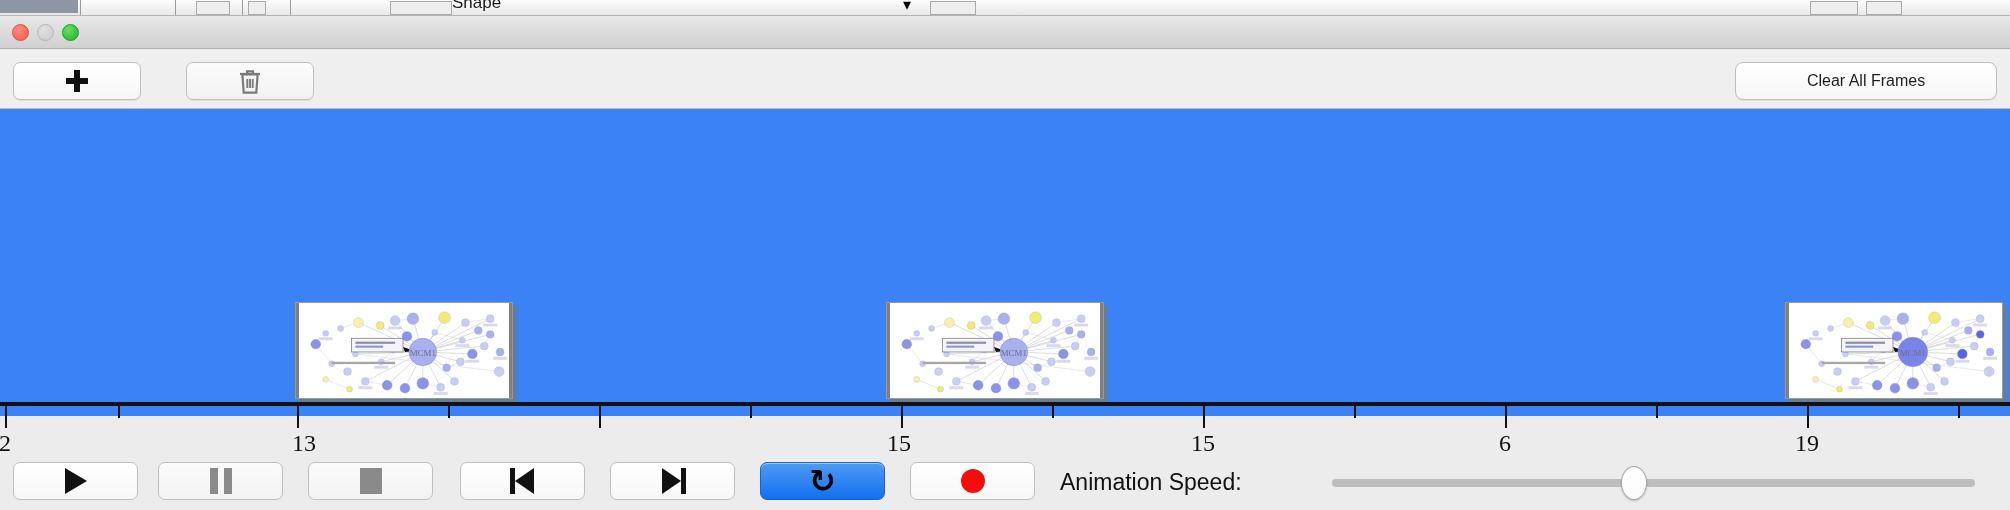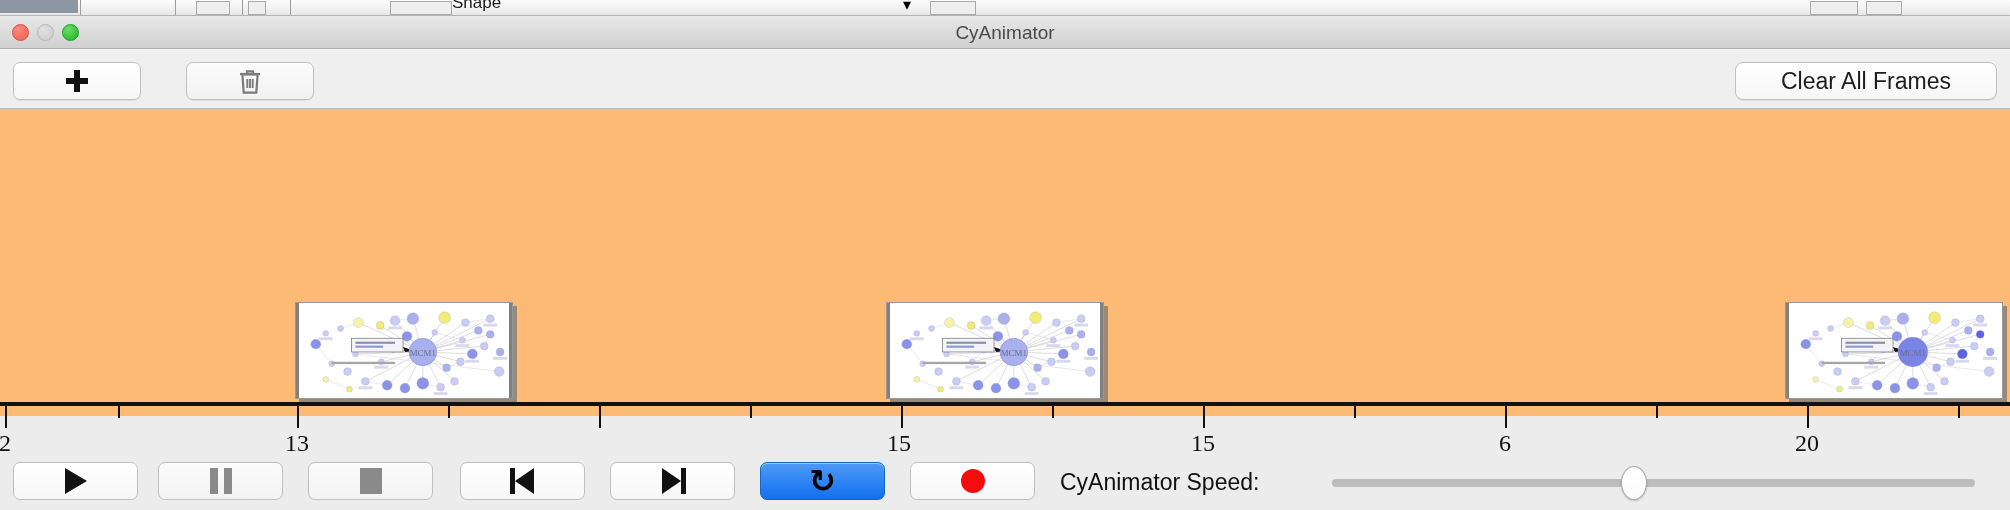--- a/index.html
+++ b/index.html
@@ -78,36 +78,36 @@
     box-shadow:0 1px 0 rgba(0,0,0,0.06);
     display:flex; align-items:center; justify-content:center;
     cursor:default;
   }
   .btn.disabled { background:linear-gradient(#fbfbfb,#f2f2f2); }
   #btn-add    { left:13px;  top:13px; width:128px; height:38px; }
   #btn-delete { left:186px; top:13px; width:128px; height:38px; }
   #btn-clear  { right:13px; top:13px; width:262px; height:38px;
                 border-radius:8px; }
   #btn-clear span {
-    font-size:23px; color:#1d1d1d;
+    font-size:16px; color:#1d1d1d;
     font-family:"Liberation Sans", sans-serif;
   }
   .plus-icon {
     position:relative; width:22px; height:22px;
   }
   .plus-icon::before, .plus-icon::after {
     content:""; position:absolute; background:#111;
   }
   .plus-icon::before { left:8px; top:0;  width:6px; height:22px; }
   .plus-icon::after  { left:0;  top:8px; width:22px; height:6px; }
 
   
   #timeline {
     position:relative; width:100%; height:307px;
-    background:#fdba74;
+    background:#3b82f6;
     padding-left:31px;
   }
   .frame {
     position:absolute;
     background:#fff;
     border:1px solid #999;
     box-shadow:4px 4px 0 rgba(120,120,120,0.75);
     overflow:hidden;
   }
   .frame .thumb { position:absolute; left:0; top:0; width:100%; height:100%; }
@@ -221,21 +221,20 @@
 </div>
 
 <div id="window">
 
   <div id="titlebar">
     <div id="traffic">
       <div class="light red"></div>
       <div class="light yellow"></div>
       <div class="light green"></div>
     </div>
-    <div id="window-title">CyAnimator</div>
   </div>
 
   <div id="toolbar">
     <div class="btn" id="btn-add">
       <span class="plus-icon"></span>
     </div>
     <div class="btn disabled" id="btn-delete">
       <svg width="24" height="27" viewBox="0 0 24 27">
         <path d="M2 6 h20" stroke="#7b7b7b" stroke-width="2.2" fill="none"></path>
         <path d="M9 6 V3.4 h6 V6" stroke="#7b7b7b" stroke-width="2.2" fill="none"></path>
@@ -538,36 +537,36 @@
           <div class="selbar-l"></div>
         </div>
       </div>
 
     <div id="axis">
       <div class="axis-line"></div>
     <div class="tick major" style="left: 5px;"></div>
         <div class="tick-label" style="left: 5px;">2</div>
         <div class="tick minor" style="left: 118px;"></div>
         <div class="tick major" style="left: 297px;"></div>
-        <div class="tick-label" style="left: 297px; text-align: center;">13</div>
+        <div class="tick-label" style="left: 304px; text-align: center;">13</div>
         <div class="tick minor" style="left: 448px;"></div>
         <div class="tick major" style="left: 599px;"></div>
         <div class="tick-label" style="left: 599px; margin-top: 46px;">14</div>
         <div class="tick minor" style="left: 750px;"></div>
         <div class="tick major" style="left: 901px;"></div>
         <div class="tick-label" style="left: 899px;">15</div>
         <div class="tick minor" style="left: 1052px;"></div>
         <div class="tick major" style="left: 1203px;"></div>
         <div class="tick-label" style="left: 1203px;">15</div>
         <div class="tick minor" style="left: 1354px;"></div>
         <div class="tick major" style="left: 1505px;"></div>
         <div class="tick-label" style="left: 1505px;">6</div>
         <div class="tick minor" style="left: 1656px;"></div>
         <div class="tick major" style="left: 1807px;"></div>
-        <div class="tick-label" style="left: 1807px;">20</div>
+        <div class="tick-label" style="left: 1807px;">19</div>
         <div class="tick minor" style="left: 1958px;"></div>
       </div>
     <div id="axis-title">Seconds</div>
 
   </div>
 
   <div id="playbar">
     <div id="pbtns">
         <div class="pbtn" style="left: 13px; width: 125px;">
           <span class="ic ic-play"></span>
@@ -584,20 +583,20 @@
         <div class="pbtn" style="left: 610px; width: 125px;">
           <span class="ic ic-next"></span>
         </div>
         <div class="pbtn active" style="left: 760px; width: 125px;">
           <span class="ic ic-loop">↻</span>
         </div>
         <div class="pbtn" style="left: 910px; width: 125px;">
           <span class="ic ic-rec"></span>
         </div>
       </div>
-    <div id="speed-label">CyAnimator Speed:</div>
+    <div id="speed-label">Animation Speed:</div>
     <div id="speed-slider">
       <div id="speed-track"></div>
       <div id="speed-thumb" style="left: 302.21px;"></div>
     </div>
   </div>
 
 </div>
 
 </body></html>

